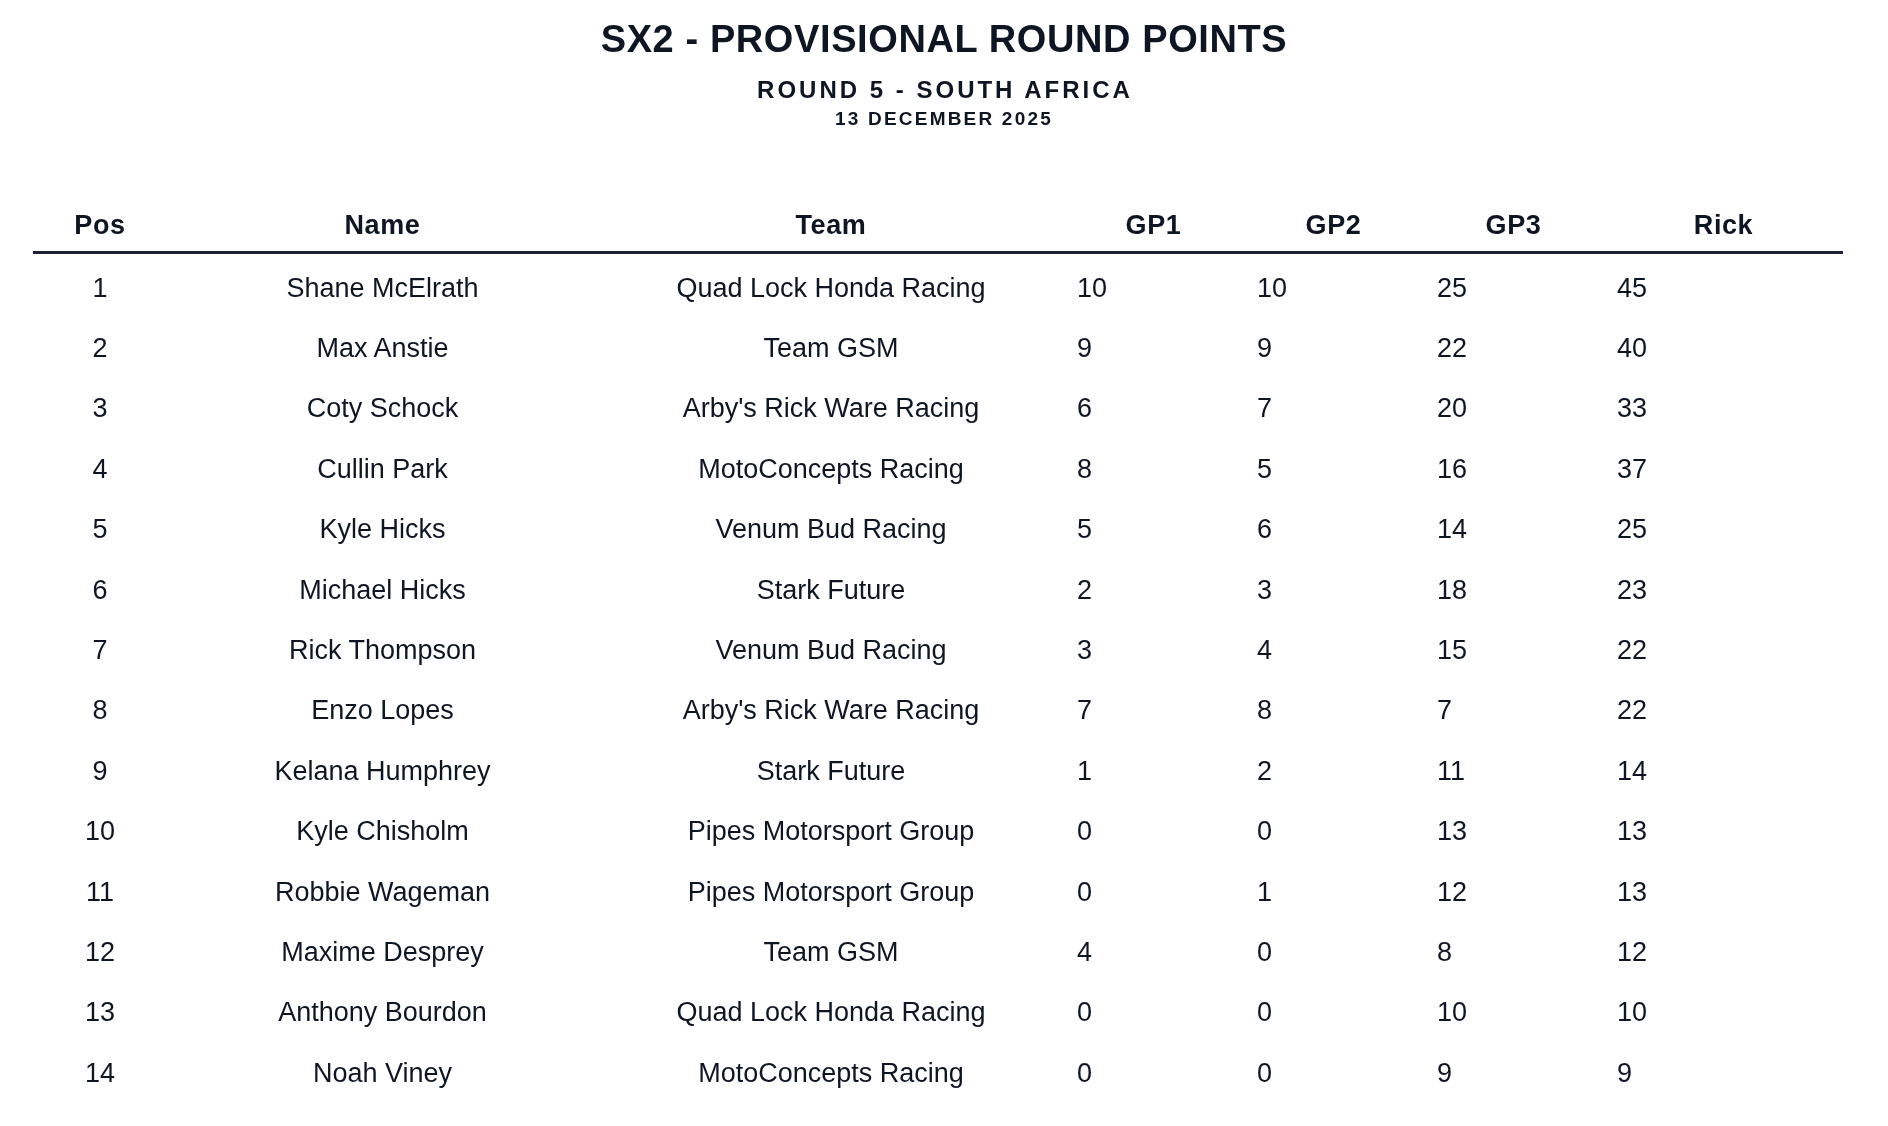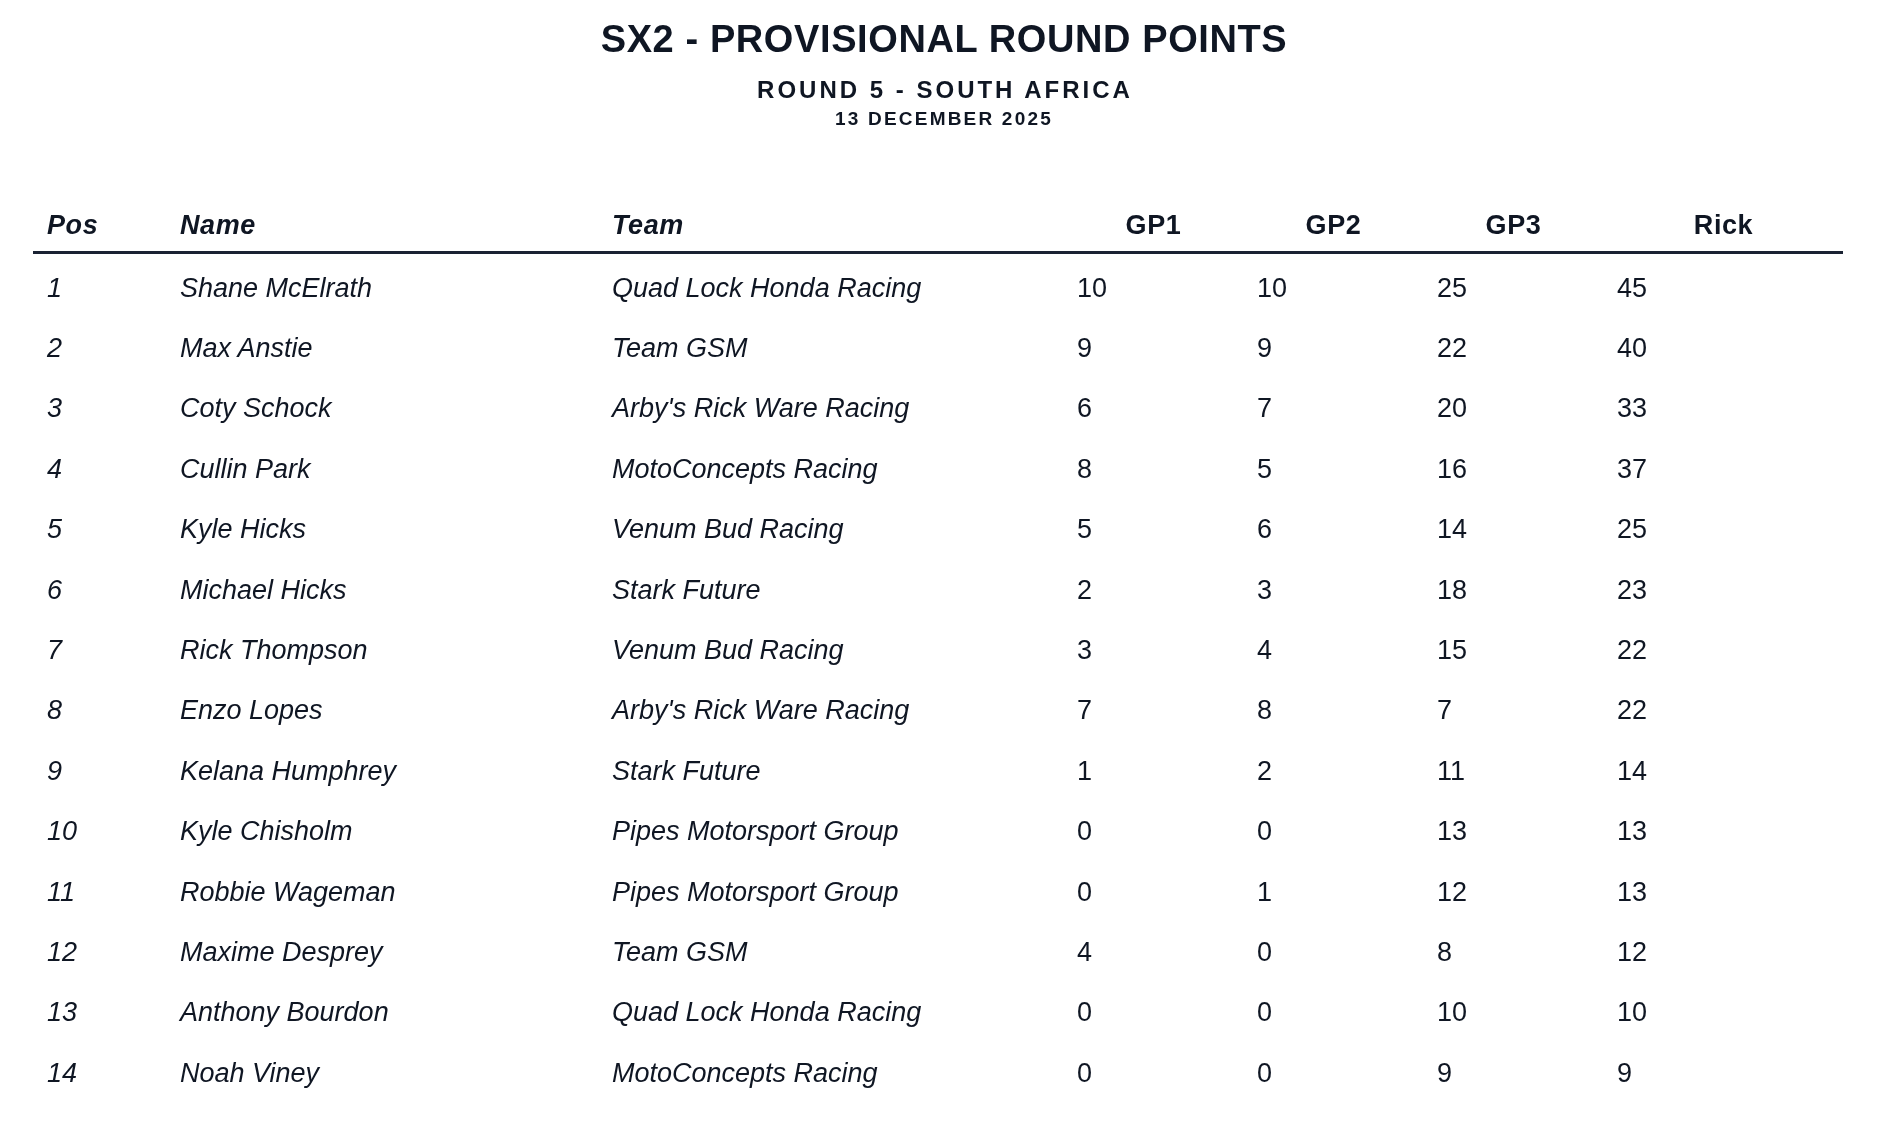--- a/index.html
+++ b/index.html
@@ -75,21 +75,21 @@
     font-size: 27px;
     font-weight: 400;
     height: 60.4px;
     padding: 0 13px 0 14px;
     vertical-align: middle;
     white-space: nowrap;
   }
   table.results tbody tr:first-child td {
     padding-top: 4px;
   }
-  .l { text-align: left; font-style: italic; }
+  .l { text-align: center; }
   .r { }
   col.c-pos   { width: 133px; }
   col.c-name  { width: 432px; }
   col.c-team  { width: 465px; }
   col.c-gp1   { width: 180px; }
   col.c-gp2   { width: 180px; }
   col.c-gp3   { width: 180px; }
   col.c-total { width: 240px; }
 </style>
 </head>

